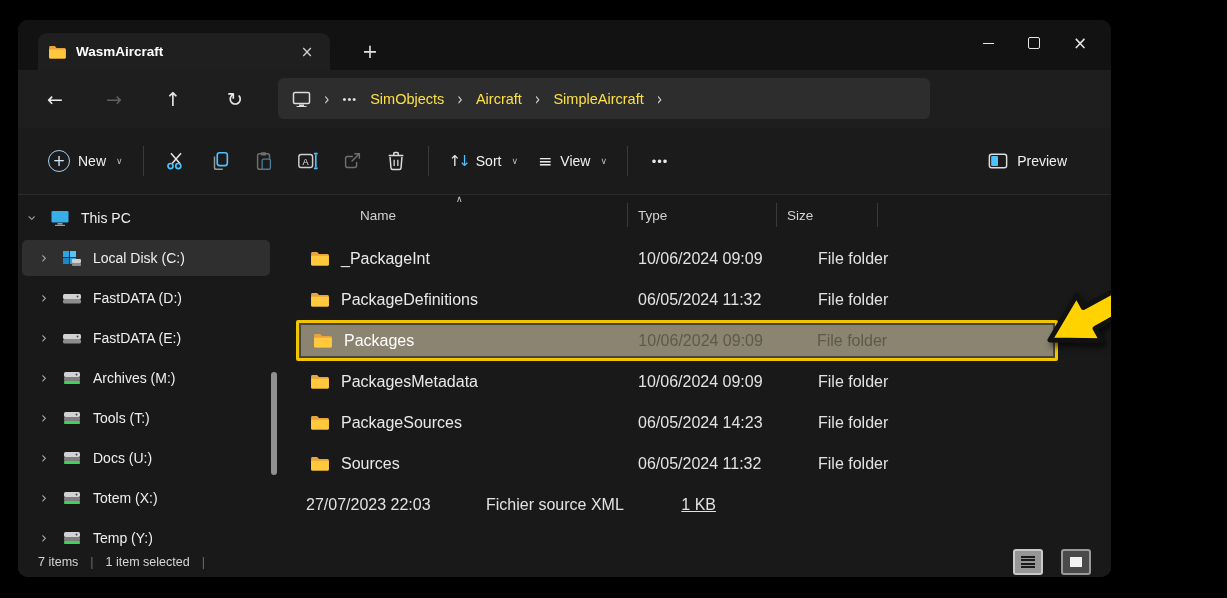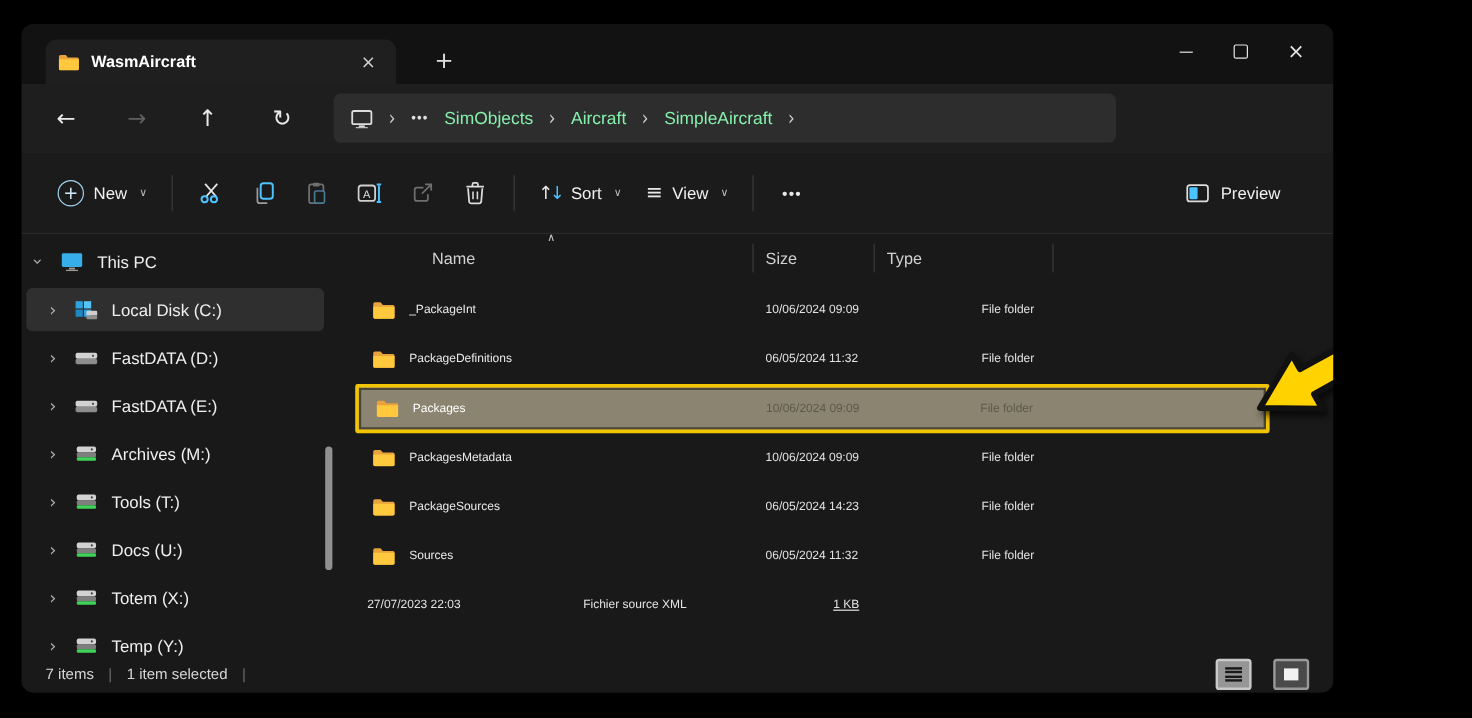--- a/index.html
+++ b/index.html
@@ -22,21 +22,21 @@
   .min-glyph{width:11px;height:1px;background:#e6e6e6;}
   .max-glyph{width:10px;height:10px;border:1.2px solid #e6e6e6;border-radius:2px;}
   .close-glyph{font-size:17px;line-height:1;}
   
   .navbar{position:absolute;left:0;top:50px;width:100%;height:58px;background:#1e1e1e;}
   .navbtn{position:absolute;top:12px;width:38px;height:34px;display:flex;align-items:center;
           justify-content:center;font-size:19px;color:#e8e8e8;border-radius:5px;}
   .navbtn.dim{color:#5f5f5f;}
   .crumbbar{position:absolute;left:260px;top:8px;width:652px;height:41px;background:#2d2d2d;
             border-radius:6px;display:flex;align-items:center;padding:0 14px;box-sizing:border-box;gap:13px;}
-  .crumb{font-size:14.5px;color:#86efac;white-space:nowrap;}
+  .crumb{font-size:14.5px;color:#fde047;white-space:nowrap;}
   .crumb-chev{font-size:14px;color:#cfcfcf;transform:scaleY(1.25);}
   .crumb-dots{font-size:11px;color:#e0e0e0;letter-spacing:1px;}
   .searchbox{position:absolute;left:947px;top:8px;width:252px;height:41px;background:#2d2d2d;
              border-radius:6px;display:flex;align-items:center;padding:0 16px;box-sizing:border-box;}
   .search-ph{font-size:14.5px;color:#bdbdbd;white-space:nowrap;}
   
   .toolbar{position:absolute;left:0;top:108px;width:100%;height:67px;background:#1b1b1b;
            border-bottom:1px solid #2a2a2a;display:flex;align-items:center;padding:0 20px;box-sizing:border-box;}
   .tool-sep{width:1px;height:30px;background:#3a3a3a;margin:0 10px;}
   .toolbtn{display:flex;align-items:center;gap:8px;padding:8px 10px;border-radius:5px;color:#f0f0f0;
@@ -67,21 +67,21 @@
   .listheader{position:absolute;left:8px;top:5px;width:770px;height:30px;display:flex;
               font-size:13.5px;color:#d2d2d2;align-items:center;}
   .hcol{box-sizing:border-box;position:relative;height:100%;display:flex;align-items:center;}
   .hcol-name{width:332px;padding-left:64px;}
   .hcol-date{width:180px;padding-left:10px;}
   .hcol-type{width:149px;padding-left:10px;}
   .hcol-size{width:101px;padding-left:10px;}
   .hsep{position:absolute;top:3px;width:1px;height:24px;background:#3a3a3a;}
   .sort-caret{position:absolute;left:160px;top:-6px;font-size:9px;color:#cfcfcf;}
   .rows{position:absolute;left:8px;top:43px;width:762px;}
-  .file-row{height:41px;display:flex;align-items:center;font-size:10px;color:#e9e9e9;box-sizing:border-box;}
+  .file-row{height:41px;display:flex;align-items:center;font-size:16px;color:#e9e9e9;box-sizing:border-box;}
   .cell{box-sizing:border-box;white-space:nowrap;overflow:hidden;}
   .c-name{width:332px;display:flex;align-items:center;padding-left:14px;gap:12px;}
   .c-date{width:180px;padding-left:10px;color:#e2e2e2;}
   .c-type{width:149px;padding-left:10px;color:#e2e2e2;}
   .c-size{width:101px;text-align:right;padding-right:10px;color:#e2e2e2;text-decoration:underline;}
   .file-row.selected{background:#8b8471;border:3px solid #f2c500;border-radius:2px;
                      box-shadow:inset 0 0 0 2px rgba(20,18,10,.55);}
   .file-row.selected .c-name{color:#ffffff;}
   .file-row.selected .c-date,.file-row.selected .c-type,.file-row.selected .c-size{color:#5e5948;}
   
@@ -354,27 +354,27 @@
       <div class="side-scroll"></div>
     </div>
 
     <div class="filepane">
       <div class="listheader">
         <div class="hcol hcol-name">
           <span class="sort-caret uicon">∧</span>
           <span>Name</span>
           <span class="hsep" style="left:331px"></span>
         </div>
+        <div class="hcol hcol-type">
+          <span>Type</span>
+          <span class="hsep" style="left:148px"></span>
+        </div>
         <div class="hcol hcol-size">
           <span>Size</span>
           <span class="hsep" style="left:100px"></span>
-        </div>
-        <div class="hcol hcol-type">
-          <span>Type</span>
-          <span class="hsep" style="left:148px"></span>
         </div>
       </div>
 
       <div class="rows">
 
         <div class="file-row">
           <span class="cell c-name">
               <svg width="19" height="15" viewBox="0 0 20 16">
                 <path d="M1 2.5c0-.8.7-1.5 1.5-1.5h5l2 2.3h9c.8 0 1.5.7 1.5 1.5V14c0 .8-.7 1.5-1.5 1.5h-16A1.5 1.5 0 0 1 1 14z" fill="#e8a33d"></path>
                 <path d="M1 5h19v9c0 .8-.7 1.5-1.5 1.5h-16A1.5 1.5 0 0 1 1 14z" fill="#ffc83d"></path>

